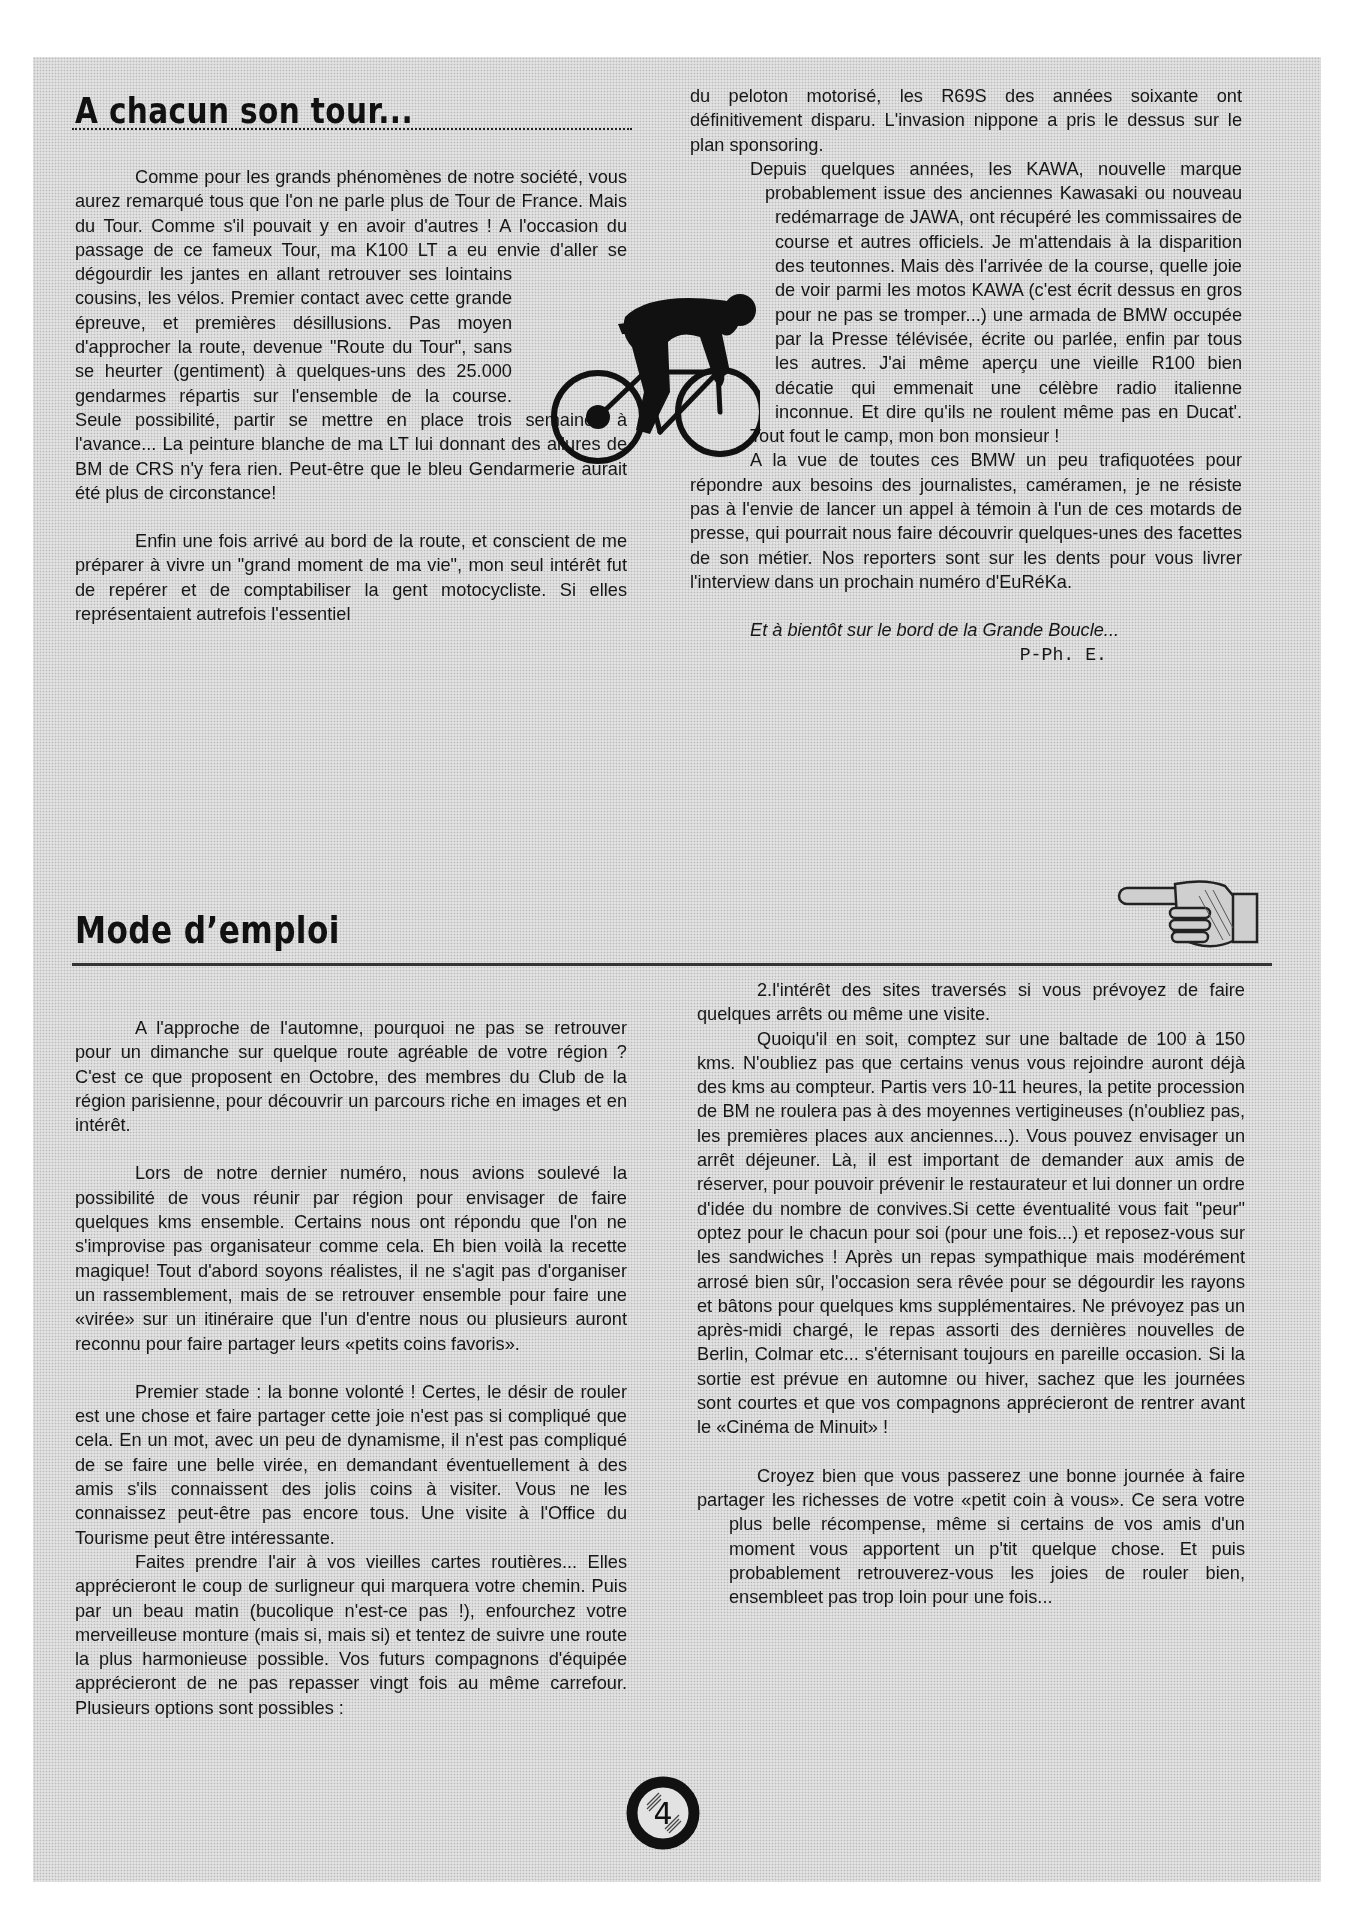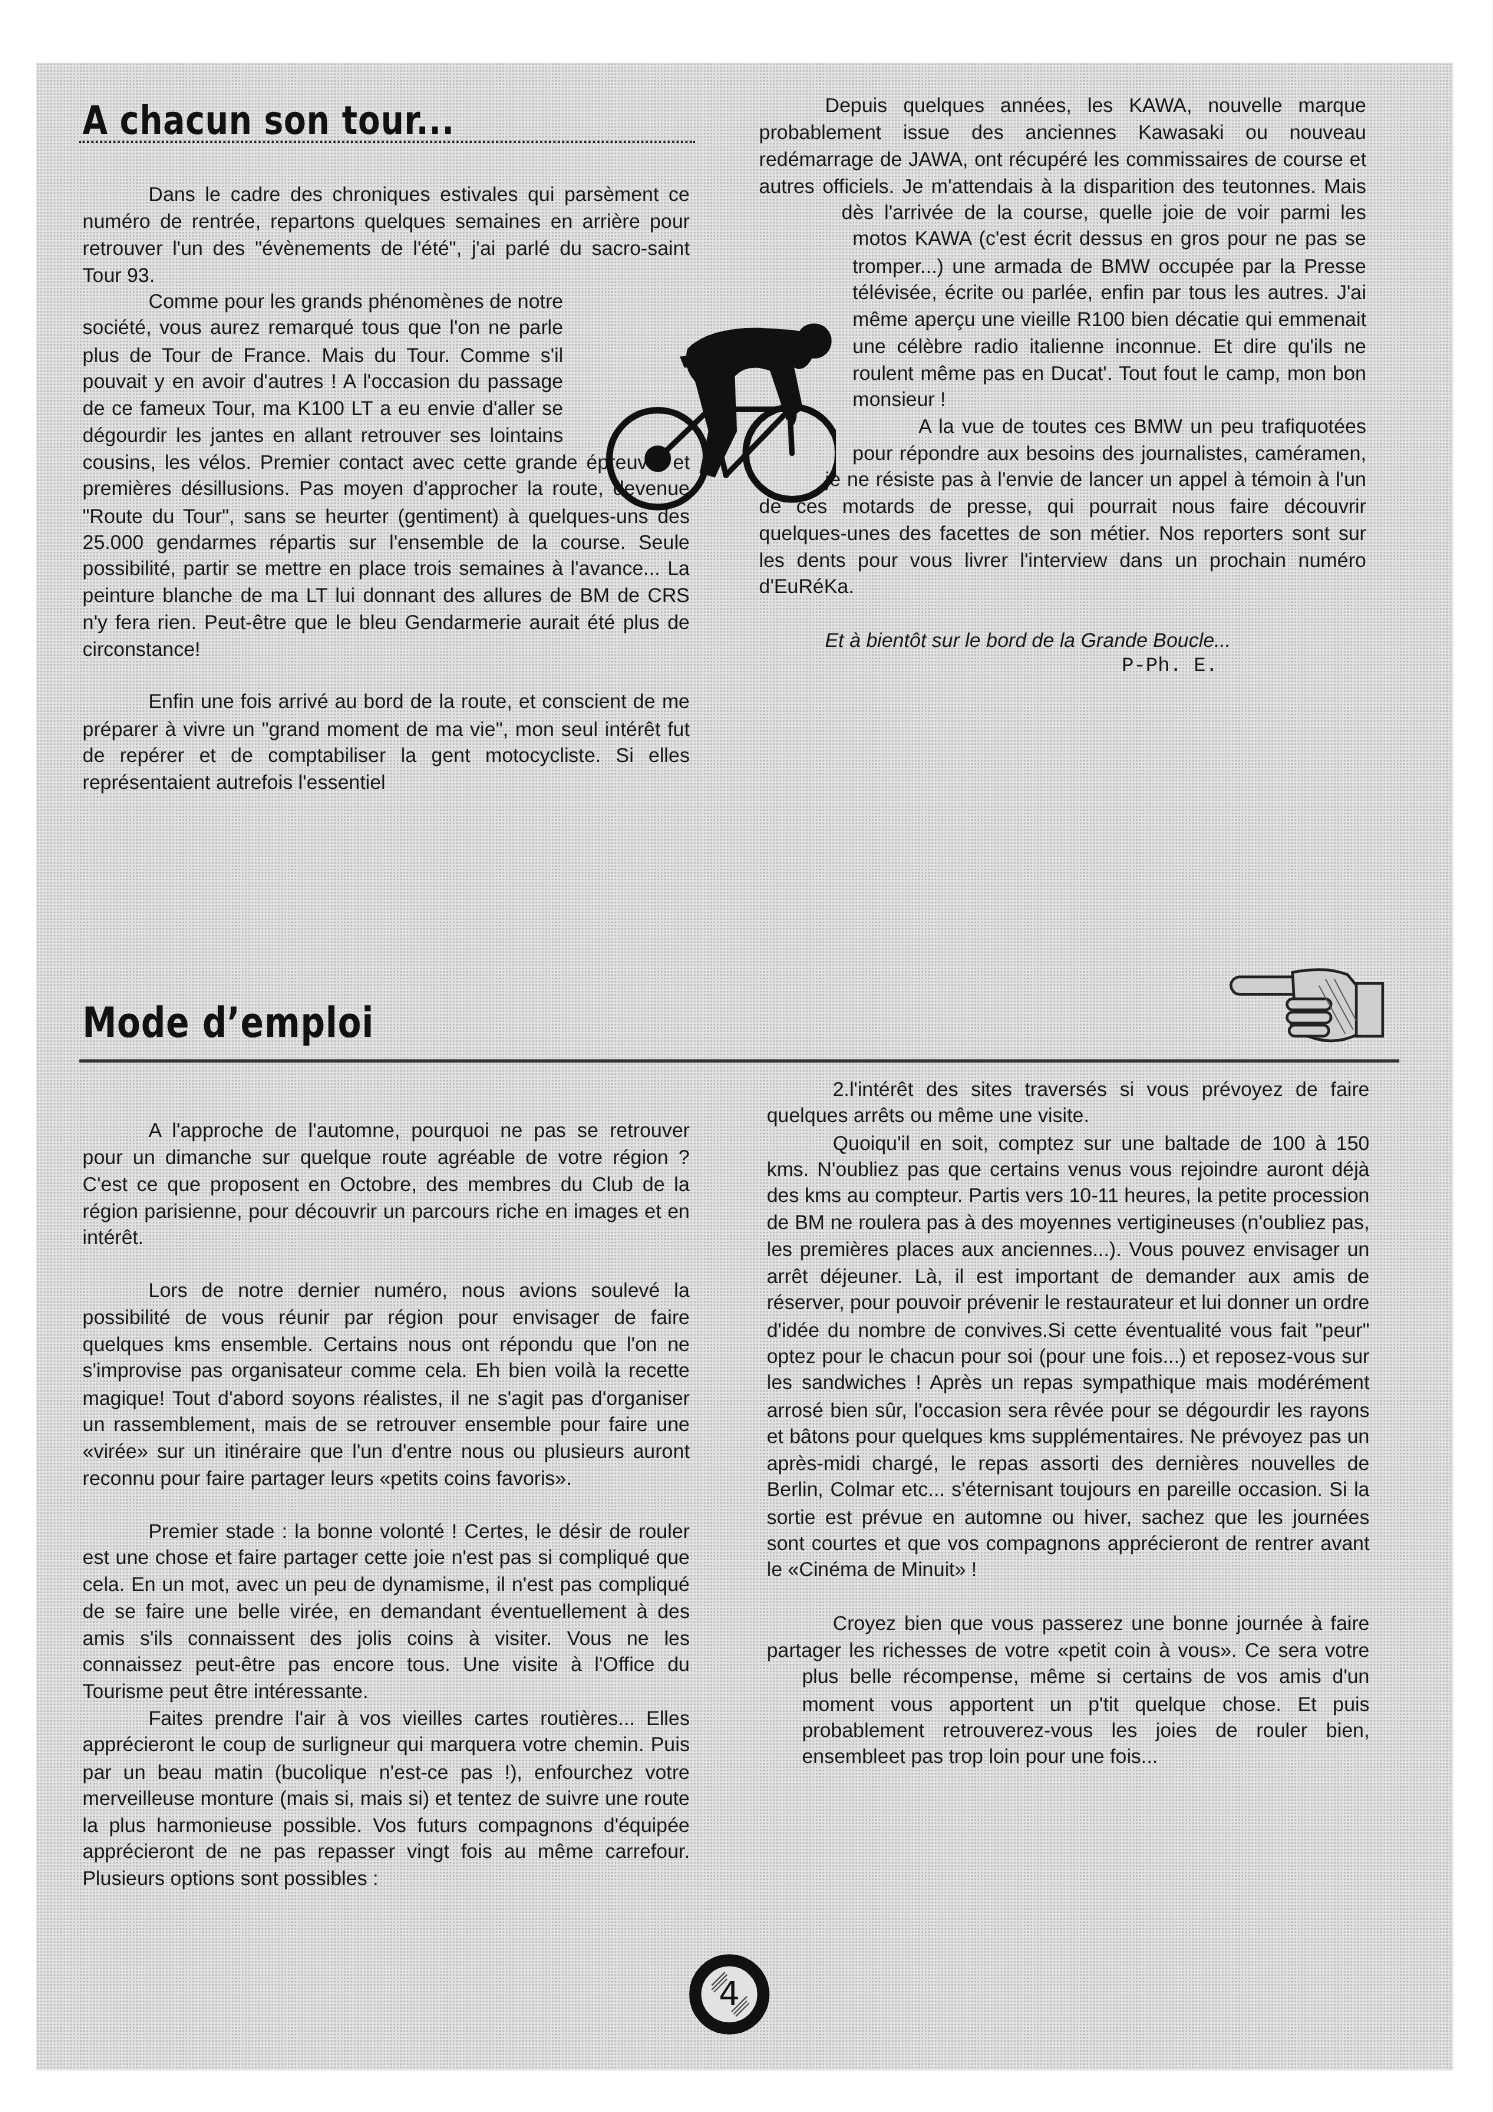--- a/index.html
+++ b/index.html
@@ -54,30 +54,30 @@
 
 <div class="sheet"></div>
 
 <h1 class="title title1">A chacun son tour...</h1>
 <div class="rule rule1"></div>
 
 <div class="col a1-left">
   <div class="shape-l" style="width:150px;height:0;"></div>
   <div style="float:right;clear:right;width:0;height:110px;"></div>
   <div style="float:right;clear:right;width:115px;height:120px;"></div>
-  <p>Dans le cadre des chroniques estivales qui parsèment ce numéro de rentrée, repartons quelques semaines en arrière pour retrouver l'un des "évènements de l'été", j'ai parlé du sacro-saint Tour 93.</p>
   <p>Comme pour les grands phénomènes de notre société, vous aurez remarqué tous que l'on ne parle plus de Tour de France. Mais du Tour. Comme s'il pouvait y en avoir d'autres ! A l'occasion du passage de ce fameux Tour, ma K100 LT a eu envie d'aller se dégourdir les jantes en allant retrouver ses lointains cousins, les vélos. Premier contact avec cette grande épreuve, et premières désillusions. Pas moyen d'approcher la route, devenue "Route du Tour", sans se heurter (gentiment) à quelques-uns des 25.000 gendarmes répartis sur l'ensemble de la course. Seule possibilité, partir se mettre en place trois semaines à l'avance... La peinture blanche de ma LT lui donnant des allures de BM de CRS n'y fera rien. Peut-être que le bleu Gendarmerie aurait été plus de circonstance!</p>
   <p class="gap">Enfin une fois arrivé au bord de la route, et conscient de me préparer à vivre un "grand moment de ma vie", mon seul intérêt fut de repérer et de comptabiliser la gent motocycliste. Si elles représentaient autrefois l'essentiel</p>
 </div>
 
 <div class="col a1-right">
   <div style="float:left;width:0;height:120px;"></div>
   <div style="float:left;clear:left;width:75px;height:24px;"></div>
   <div style="float:left;clear:left;width:85px;height:195px;"></div>
   <div style="float:left;clear:left;width:60px;height:24px;"></div>
+  <p class="noindent">du peloton motorisé, les R69S des années soixante ont définitivement disparu. L'invasion nippone a pris le dessus sur le plan sponsoring.</p>
   <p>Depuis quelques années, les KAWA, nouvelle marque probablement issue des anciennes Kawasaki ou nouveau redémarrage de JAWA, ont récupéré les commissaires de course et autres officiels. Je m'attendais à la disparition des teutonnes. Mais dès l'arrivée de la course, quelle joie de voir parmi les motos KAWA (c'est écrit dessus en gros pour ne pas se tromper...) une armada de BMW occupée par la Presse télévisée, écrite ou parlée, enfin par tous les autres. J'ai même aperçu une vieille R100 bien décatie qui emmenait une célèbre radio italienne inconnue. Et dire qu'ils ne roulent même pas en Ducat'. Tout fout le camp, mon bon monsieur !</p>
   <p>A la vue de toutes ces BMW un peu trafiquotées pour répondre aux besoins des journalistes, caméramen, je ne résiste pas à l'envie de lancer un appel à témoin à l'un de ces motards de presse, qui pourrait nous faire découvrir quelques-unes des facettes de son métier. Nos reporters sont sur les dents pour vous livrer l'interview dans un prochain numéro d'EuRéKa.</p>
   <p class="closing">Et à bientôt sur le bord de la Grande Boucle...</p>
   <p class="signature">P-Ph. E.</p>
 </div>
 
 <svg class="icon cyclist" viewBox="0 0 220 205">
   <g fill="none" stroke="#111" stroke-width="6">
     <circle cx="58" cy="155" r="44"></circle>
     <circle cx="180" cy="150" r="42"></circle>

